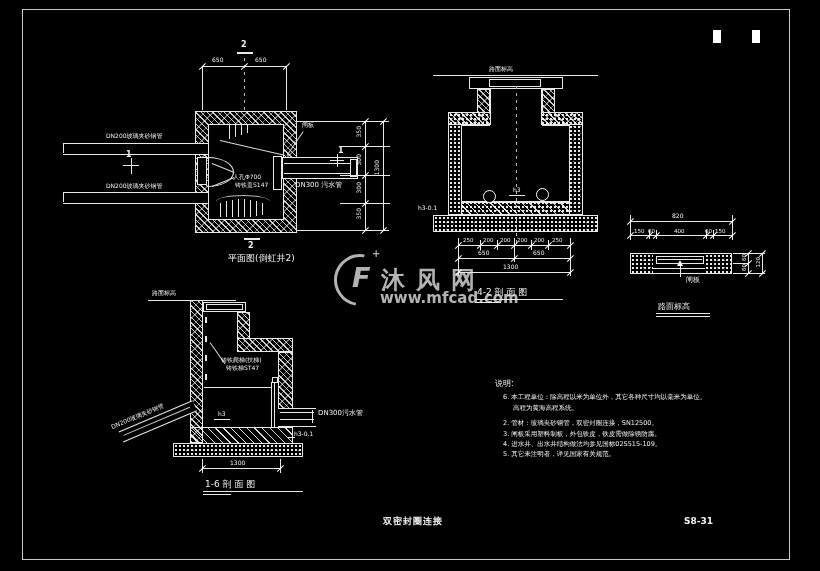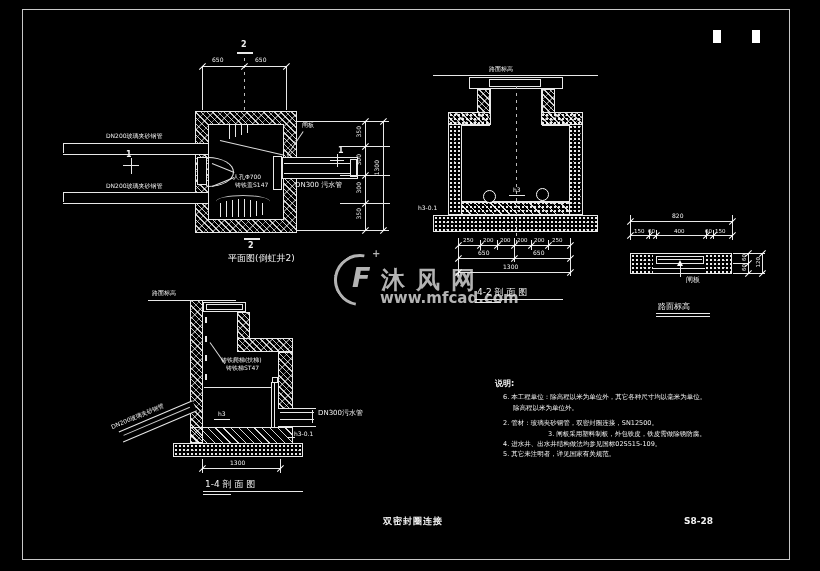--- a/index.html
+++ b/index.html
@@ -294,33 +294,33 @@
     </div>
     <div class="t s6" style="left:113px;top:424px;transform:rotate(-23deg);transform-origin:left bottom;">DN200玻璃夹砂钢管</div>
 
     <div class="vl" style="left:202px;top:459px;height:14px;"></div>
     <div class="vl" style="left:280px;top:459px;height:14px;"></div>
     <div class="hl" style="left:202px;top:468px;width:78px;"></div>
     <div class="tick" style="left:198px;top:468px;"></div>
     <div class="tick" style="left:276px;top:468px;"></div>
     <div class="t s6" style="left:230px;top:460px;">1300</div>
 
-    <div class="t s9" style="left:205px;top:479px;">1-4  剖 面 图</div>
+    <div class="t s9" style="left:205px;top:479px;">1-6  剖 面 图</div>
     <div class="hl" style="left:203px;top:491px;width:100px;"></div>
     <div class="hl" style="left:203px;top:494px;width:28px;"></div>
   </div>
 
   <div>
-    <div class="t s8" style="left:495px;top:379px;font-weight:bold;">说明:</div>
+    <div class="t s8" style="left:495px;top:379px;">说明:</div>
     <div class="t s65" style="left:503px;top:394px;">6. 本工程单位：除高程以米为单位外，其它各种尺寸均以毫米为单位。</div>
-    <div class="t s65" style="left:513px;top:405px;">除高程以米为单位外。</div>
+    <div class="t s65" style="left:513px;top:405px;">高程为黄海高程系统。</div>
     <div class="t s65" style="left:503px;top:420px;">2. 管材：玻璃夹砂钢管，双密封圈连接，SN12500。</div>
-    <div class="t s65" style="left:503px;top:431px;margin-left:45px;">3. 闸板采用塑料制板，外包铁皮，铁皮需做除锈防腐。</div>
+    <div class="t s65" style="left:503px;top:431px;">3. 闸板采用塑料制板，外包铁皮，铁皮需做除锈防腐。</div>
     <div class="t s65" style="left:503px;top:441px;">4. 进水井、出水井结构做法均参见国标02S515-109。</div>
     <div class="t s65" style="left:503px;top:451px;">5. 其它未注明者，详见国家有关规范。</div>
   </div>
 
   <div>
     <div class="t s9 b" style="left:383px;top:516px;letter-spacing:1px;">双密封圈连接</div>
-    <div class="t s9 b" style="left:684px;top:516px;">S8-28</div>
+    <div class="t s9 b" style="left:684px;top:516px;">S8-31</div>
   </div>
 
 </div>
 
 </body></html>

